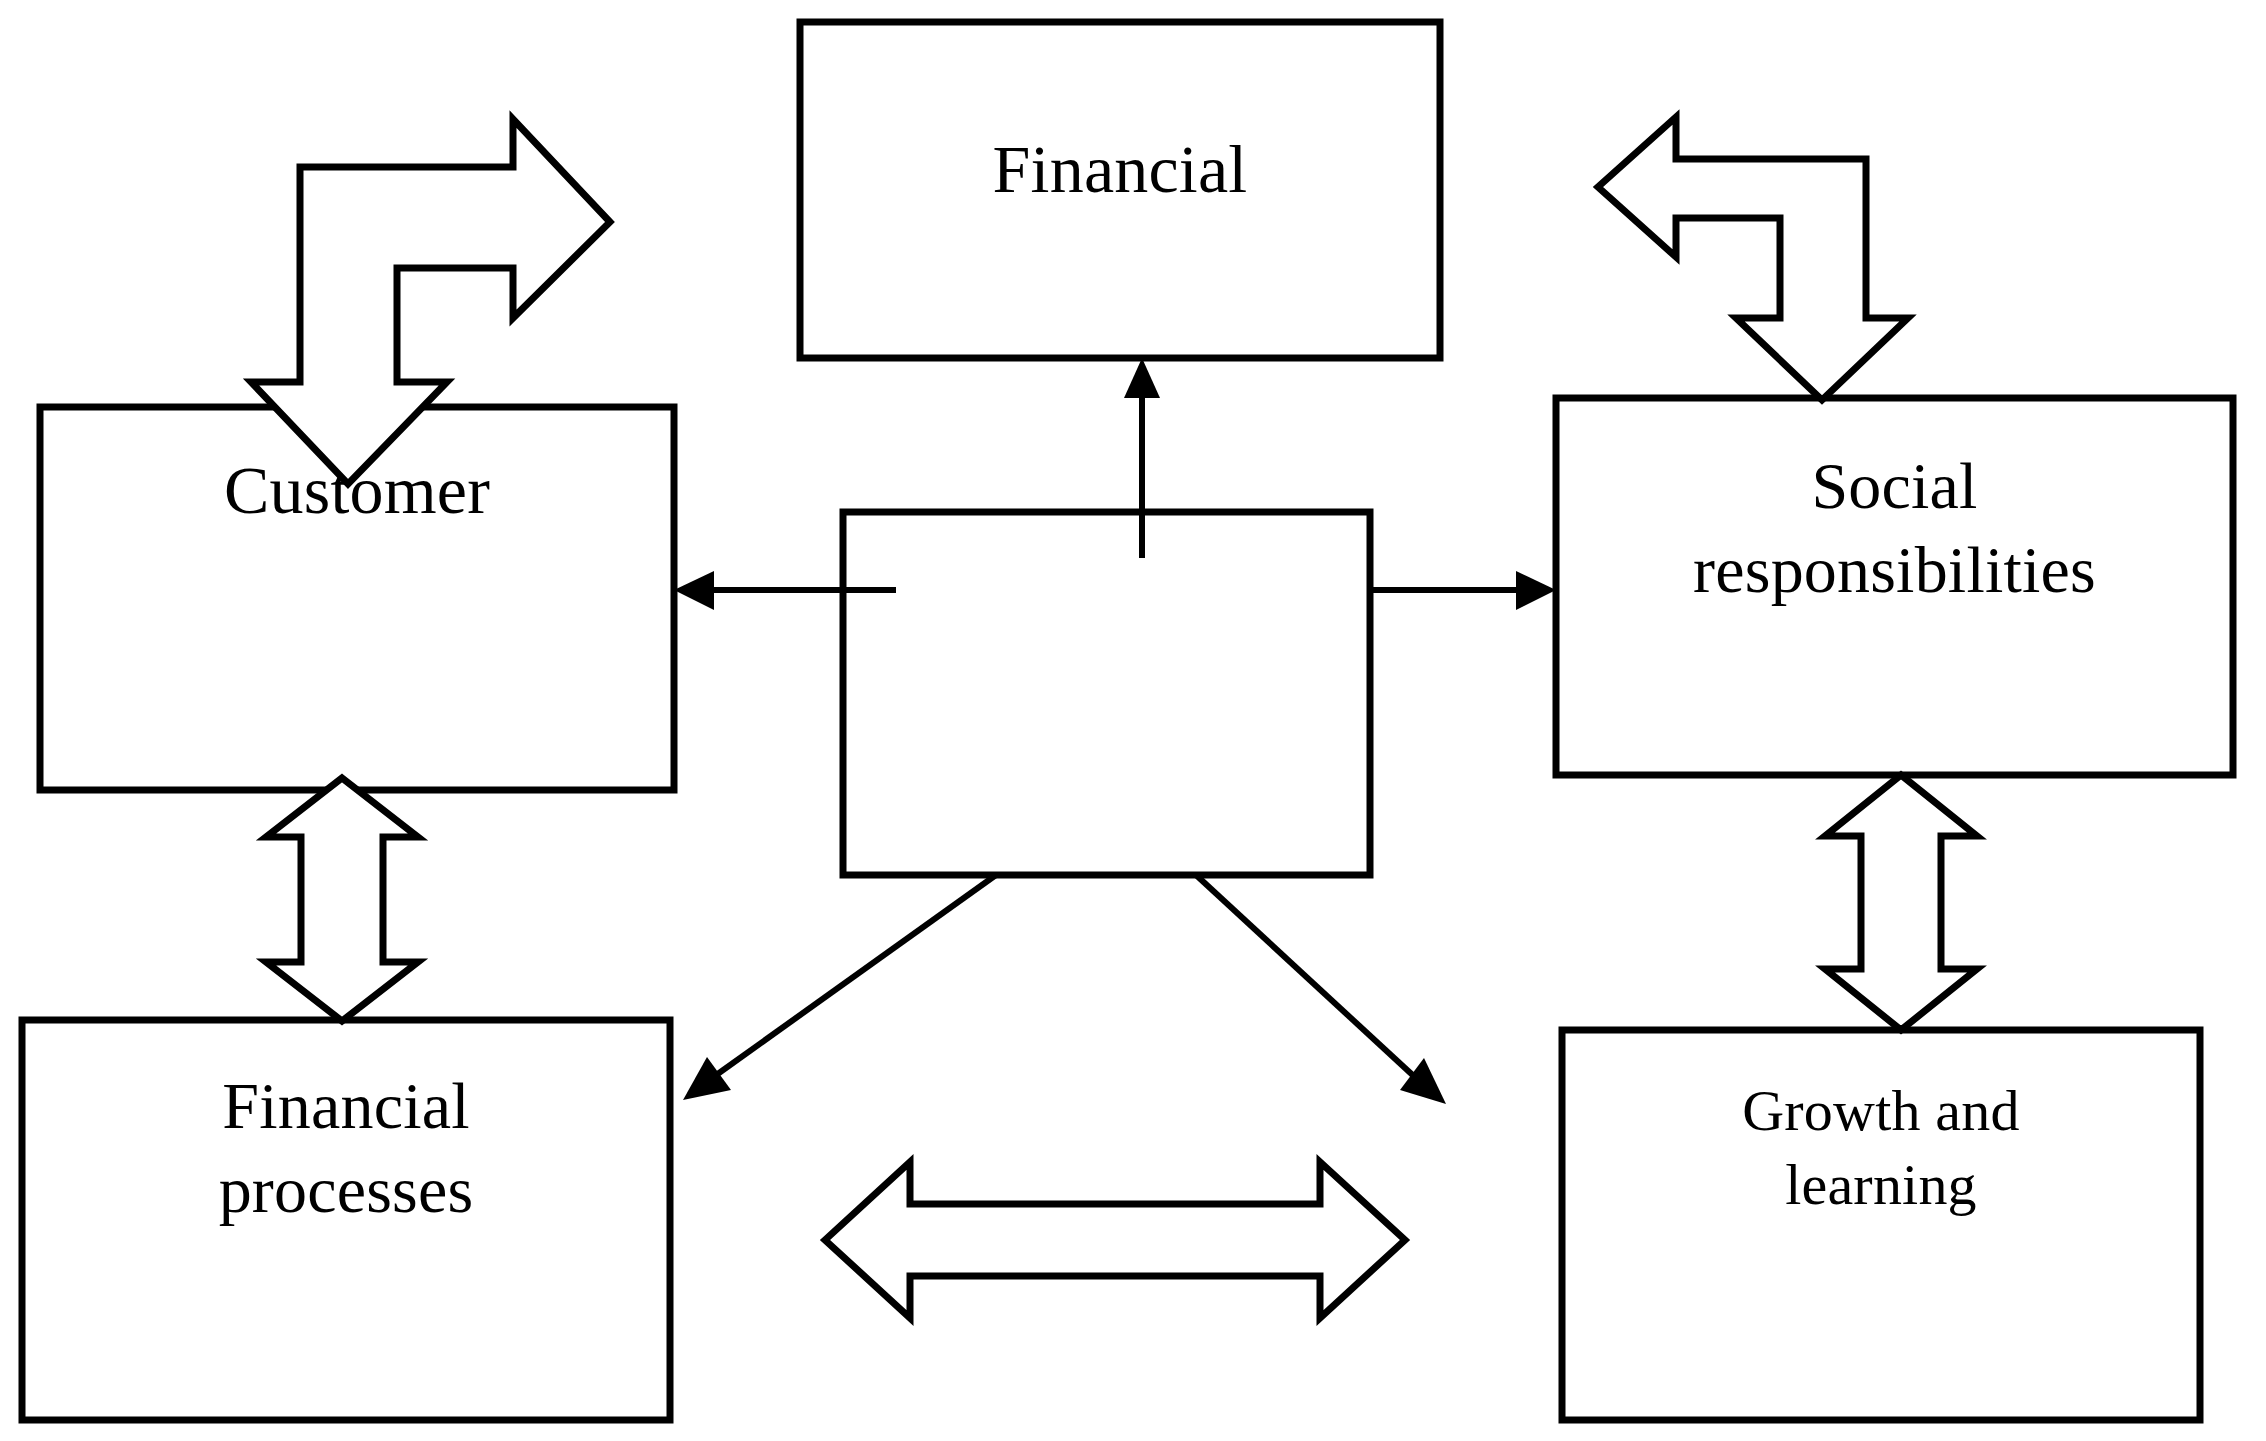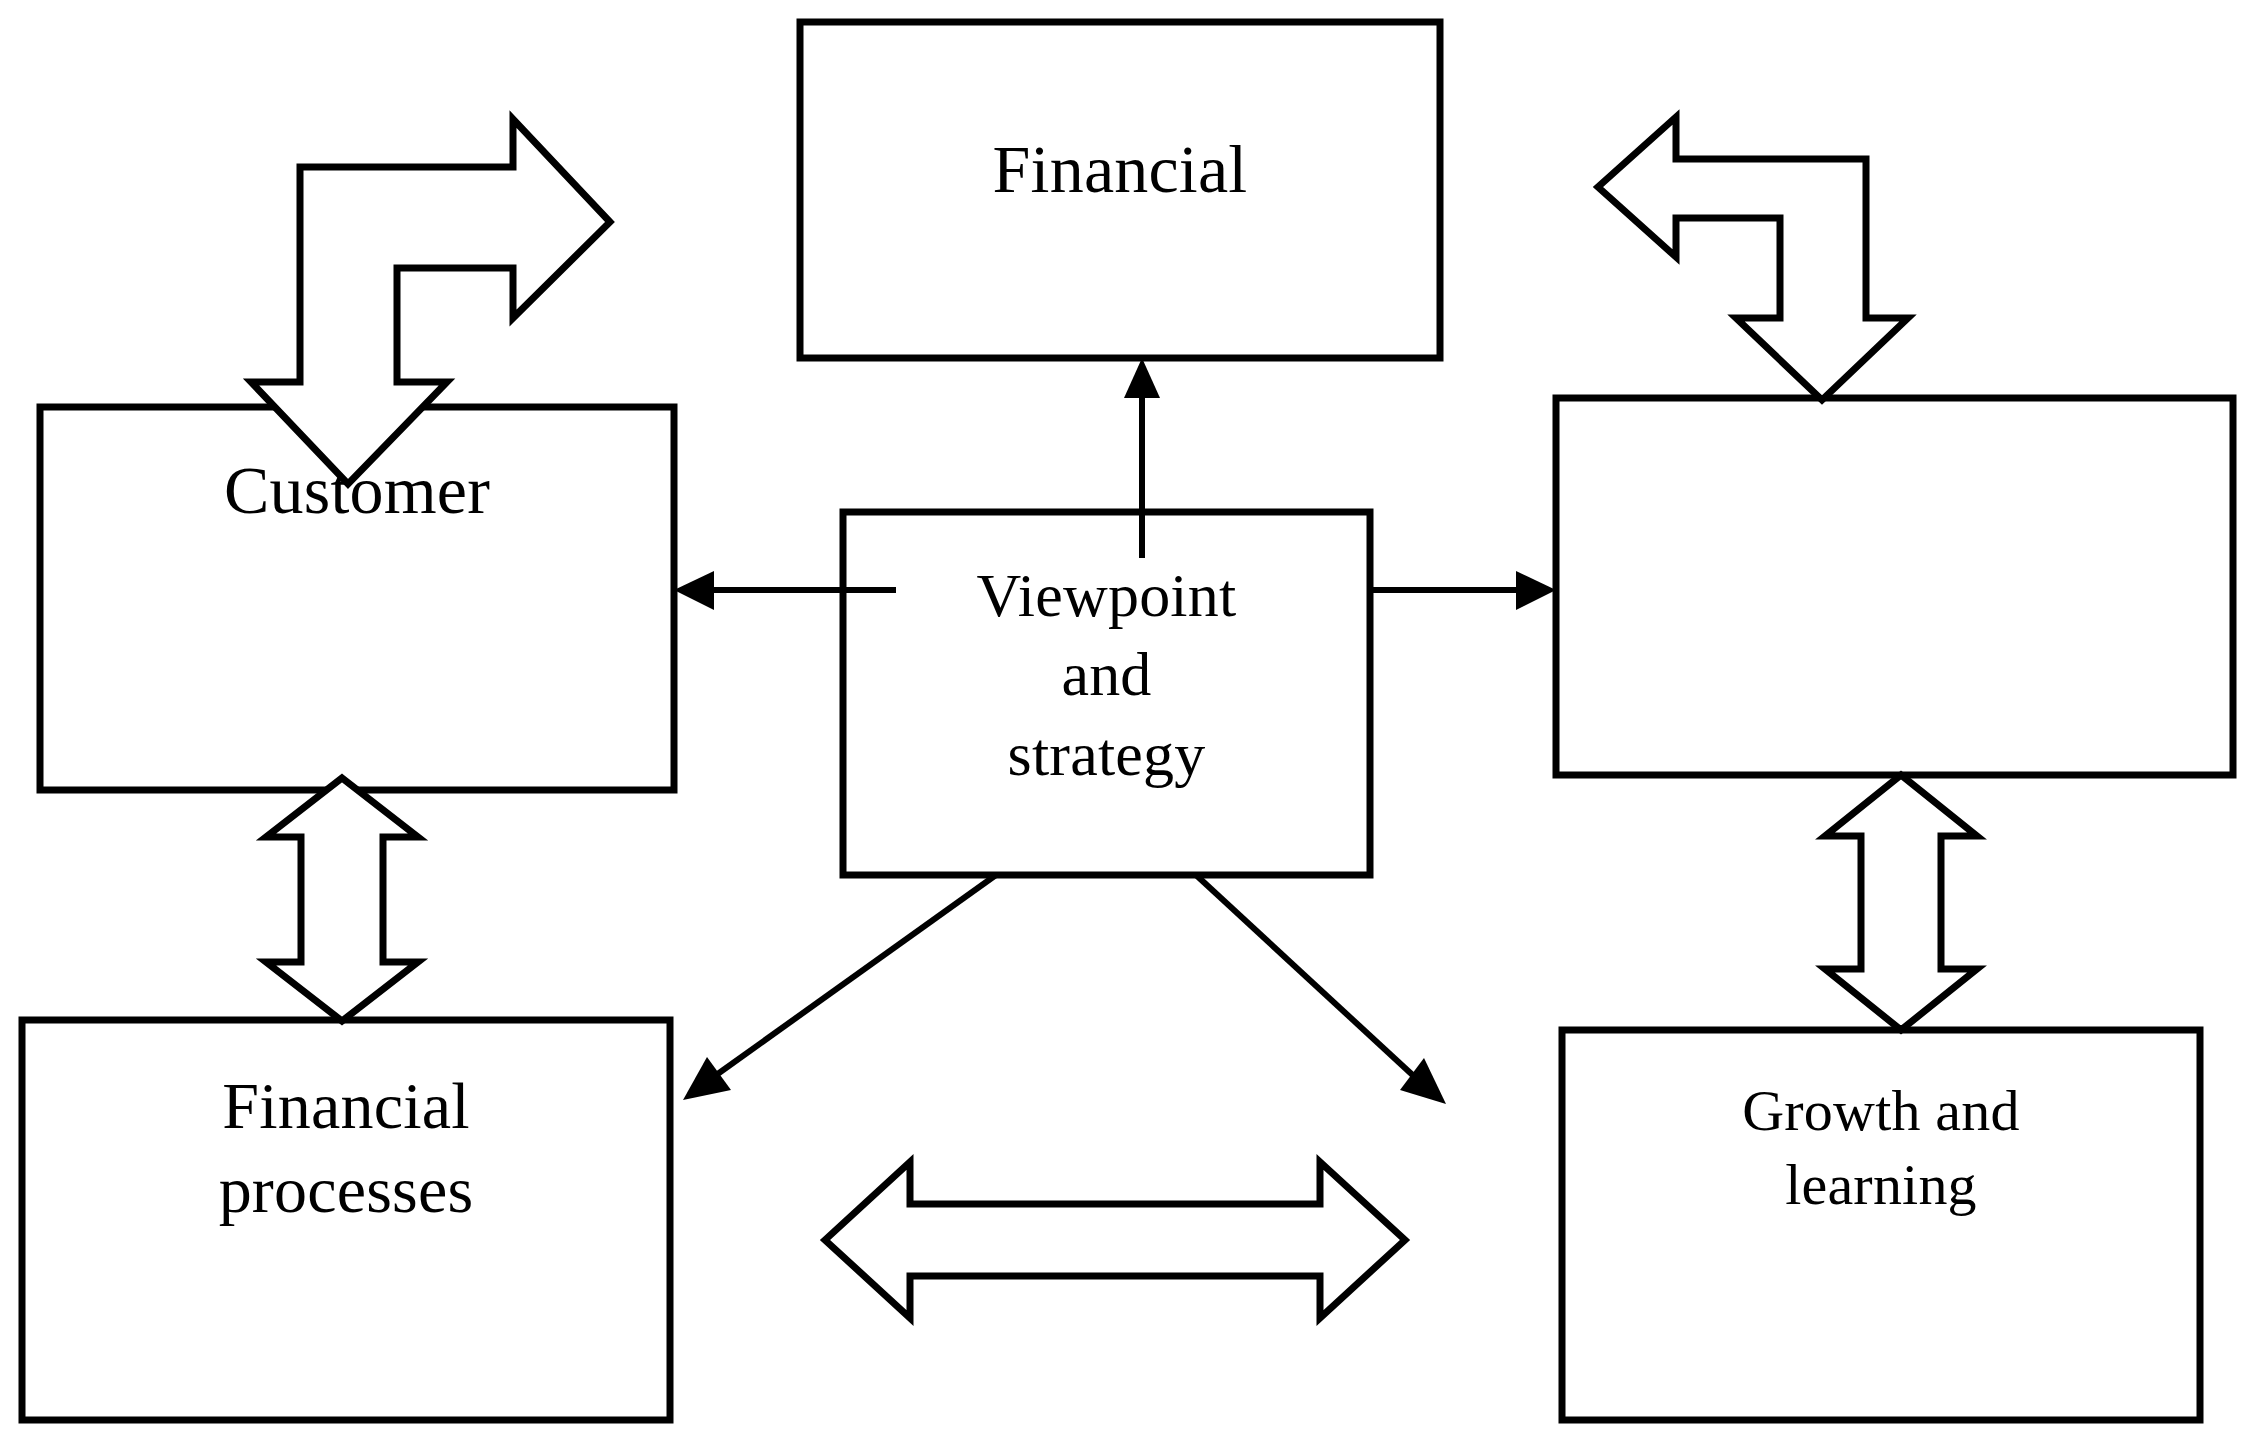--- a/index.html
+++ b/index.html
@@ -99,24 +99,23 @@
 
     <g>
       <path d="M 825,1240 L 910,1162 L 910,1204 L 1320,1204 L 1320,1162 L 1405,1240 L 1320,1318 L 1320,1276 L 910,1276 L 910,1318 Z" fill="#ffffff" stroke="#000000" stroke-width="7" stroke-linejoin="miter"></path>
     </g>
   </svg>
 
   <div class="node-label" style="left:40px; top:447px; width:634px; font-size:68px;">Customer</div>
 
   <div class="node-label" style="left:800px; top:126px; width:640px; font-size:68px;">Financial</div>
 
-  <div class="node-label" style="left:843px; top:556px; width:527px; font-size:62px;">Viewpoint
-and
-strategy</div>
 
+  <div class="node-label" style="left:1556px; top:444px; width:677px; font-size:66px;">Social
+responsibilities</div>
 
   <div class="node-label" style="left:22px; top:1064px; width:648px; font-size:66px;">Financial
 processes</div>
 
   <div class="node-label" style="left:1562px; top:1074px; width:638px; font-size:58px;">Growth and
 learning</div>
 
 </div>
 
 </body></html>

